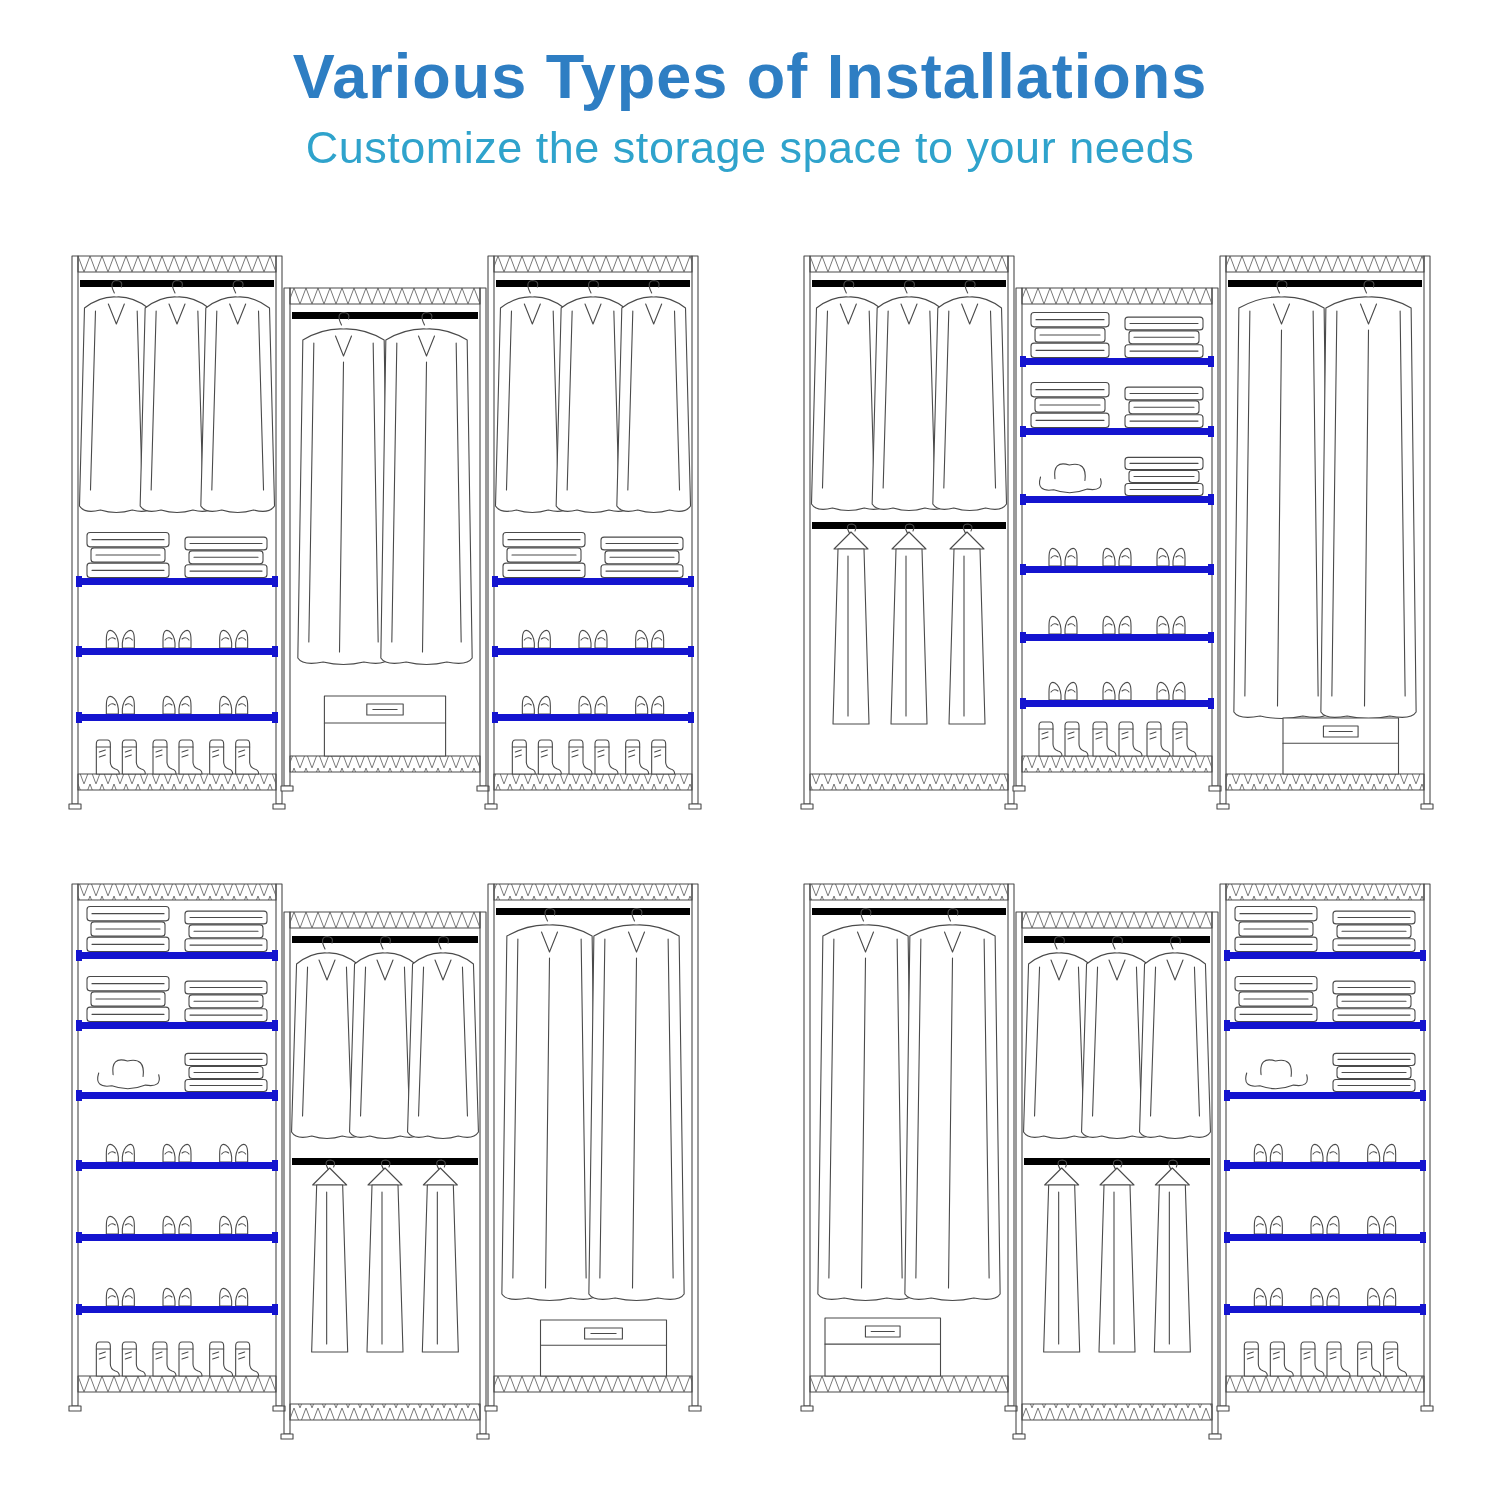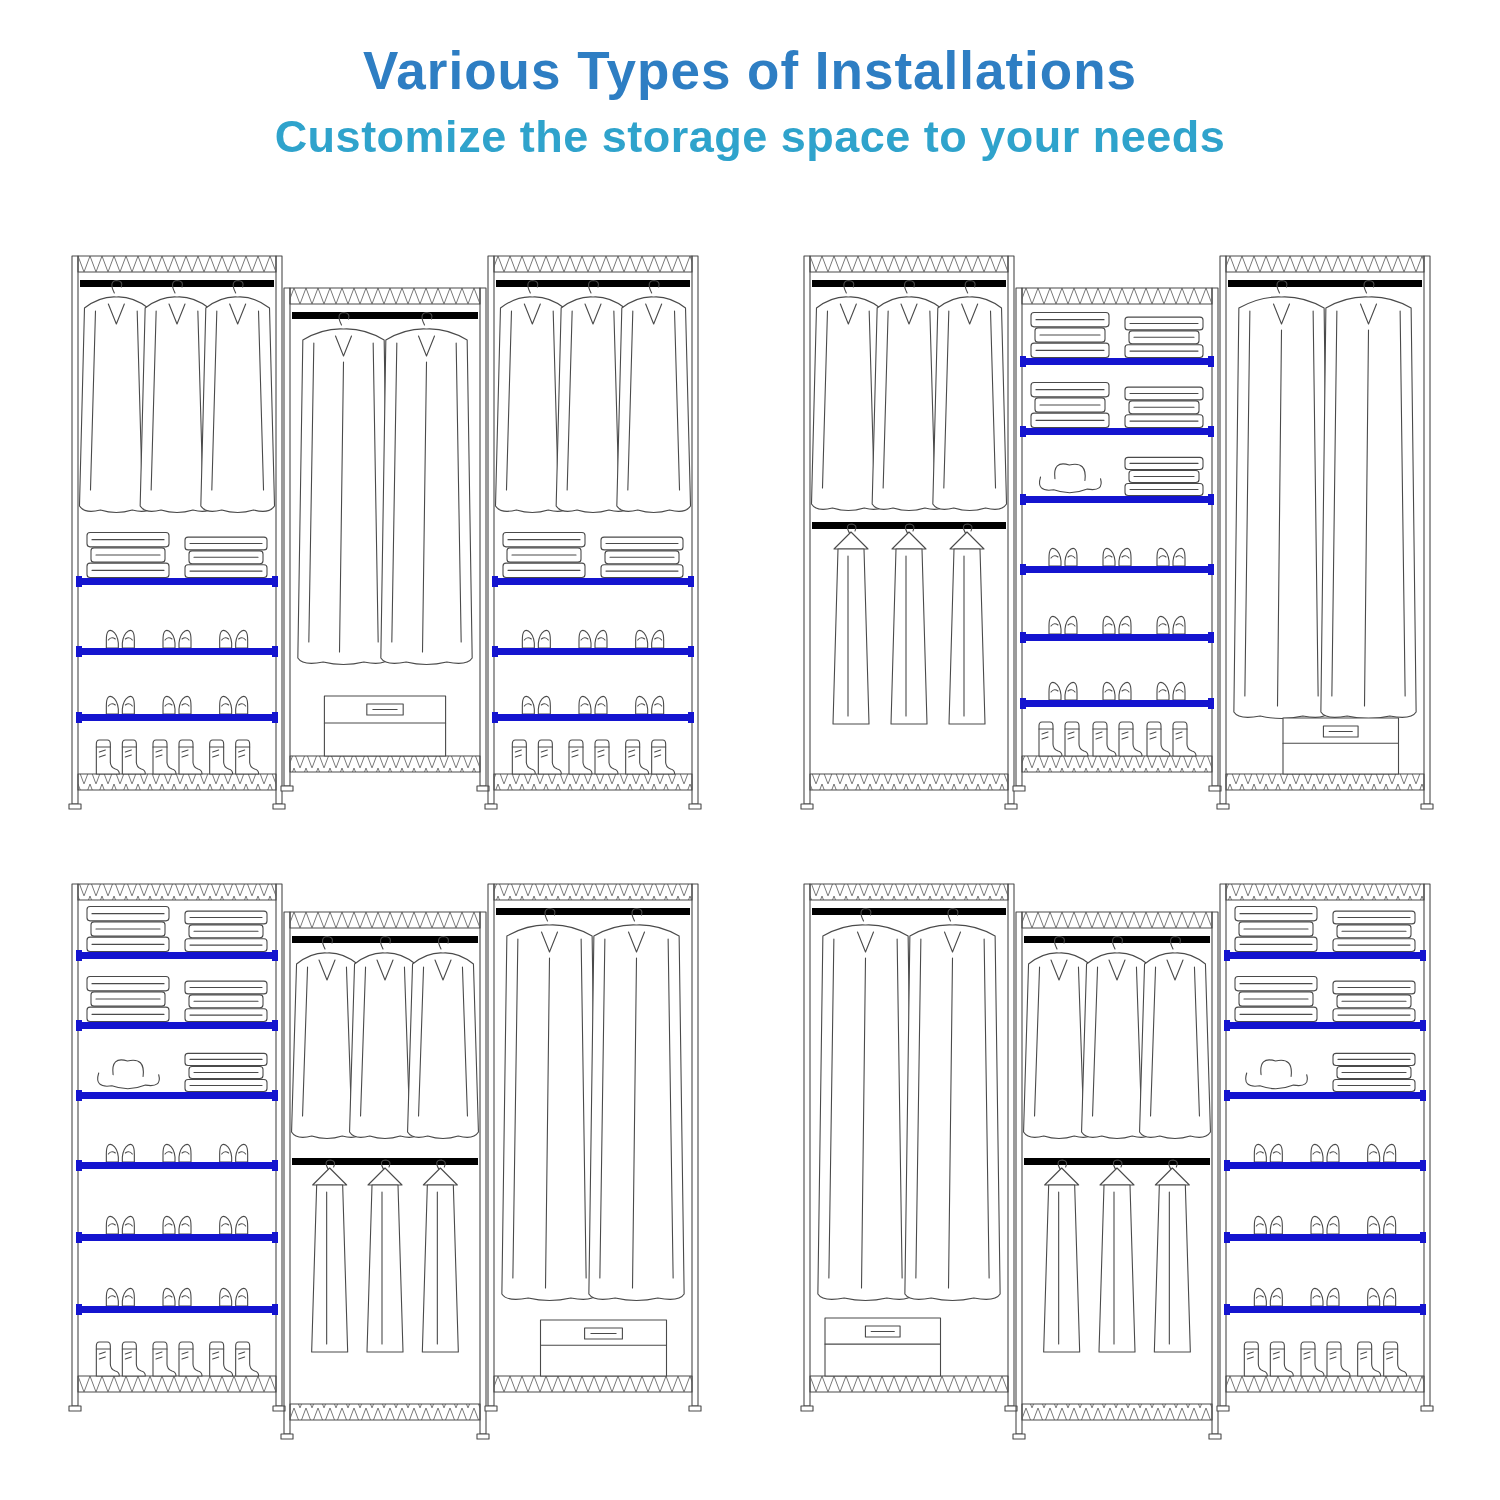--- a/index.html
+++ b/index.html
@@ -4,25 +4,25 @@
 <style>
   *{box-sizing:border-box}
   html,body{margin:0;padding:0}
   body{
     width:1500px;height:1500px;background:#ffffff;
     font-family:"Liberation Sans",sans-serif;
     position:relative;overflow:hidden;
   }
   .header{position:absolute;top:40px;left:0;width:1500px;text-align:center;z-index:2}
   .title{
-    margin:0;font-size:53px;font-weight:bold;letter-spacing:1px;
+    margin:0;font-size:63px;font-weight:bold;letter-spacing:1px;
     color:var(--title-color,#2e7ec3);
   }
   .subtitle{
-    margin:10px 0 0;font-size:45px;font-weight:bold;letter-spacing:0.5px;
+    margin:10px 0 0;font-size:45px;font-weight:normal;letter-spacing:0.5px;
     color:var(--subtitle-color,#2fa3cc);
   }
   #diagram-svg{position:absolute;top:0;left:0;z-index:1}
 </style>
 </head>
 <body>
 
 <div class="page">
   <header class="header">
     <h1 class="title">Various Types of Installations</h1>

